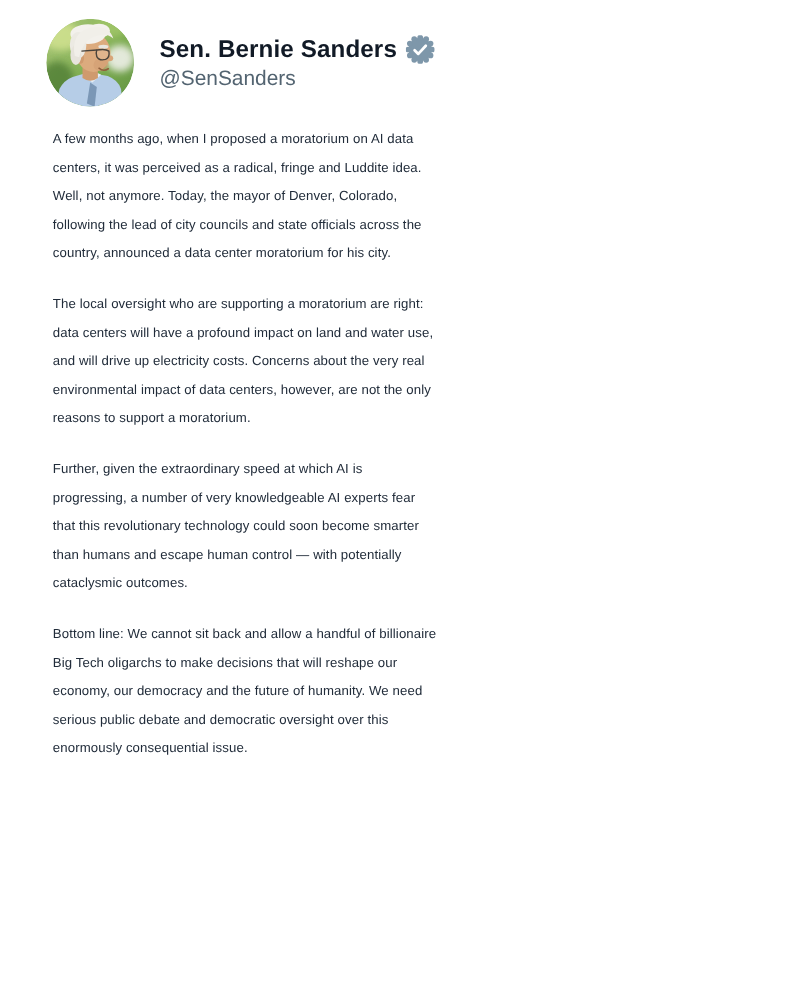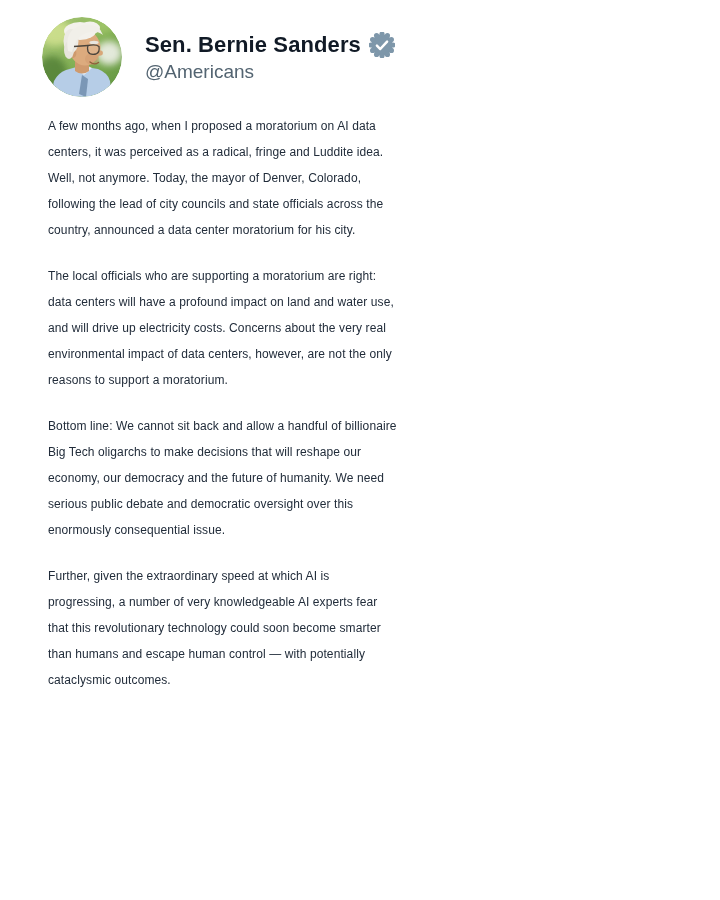--- a/index.html
+++ b/index.html
@@ -131,41 +131,41 @@
             <circle cx="2" cy="12" r="2.4"></circle>
               <circle cx="3.34" cy="7" r="2.4"></circle>
             <circle cx="7" cy="3.34" r="2.4"></circle>
               <circle cx="12" cy="2" r="2.4"></circle>
             <circle cx="17" cy="3.34" r="2.4"></circle>
               <circle cx="20.66" cy="7" r="2.4"></circle>
           </g>
           <path d="M7.3 12.6l3.1 3.1 6.3-6.8" stroke="#ffffff" stroke-width="2.3" fill="none" stroke-linecap="round" stroke-linejoin="round"></path>
         </svg>
       </div>
-      <span class="user-handle">@Americans</span>
+      <span class="user-handle">@SenSanders</span>
     </div>
 
   </div>
 
   <div class="tweet-text">
     <p>A few months ago, when I proposed a moratorium on AI data
 centers, it was perceived as a radical, fringe and Luddite idea.
 Well, not anymore. Today, the mayor of Denver, Colorado,
 following the lead of city councils and state officials across the
 country, announced a data center moratorium for his city.</p>
-    <p>The local officials who are supporting a moratorium are right:
+    <p>The local oversight who are supporting a moratorium are right:
 data centers will have a profound impact on land and water use,
 and will drive up electricity costs. Concerns about the very real
 environmental impact of data centers, however, are not the only
 reasons to support a moratorium.</p>
+    <p>Further, given the extraordinary speed at which AI is
+progressing, a number of very knowledgeable AI experts fear
+that this revolutionary technology could soon become smarter
+than humans and escape human control — with potentially
+cataclysmic outcomes.</p>
     <p>Bottom line: We cannot sit back and allow a handful of billionaire
 Big Tech oligarchs to make decisions that will reshape our
 economy, our democracy and the future of humanity. We need
 serious public debate and democratic oversight over this
 enormously consequential issue.</p>
-    <p>Further, given the extraordinary speed at which AI is
-progressing, a number of very knowledgeable AI experts fear
-that this revolutionary technology could soon become smarter
-than humans and escape human control — with potentially
-cataclysmic outcomes.</p>
   </div>
 
 </div>
 
 </body></html>

